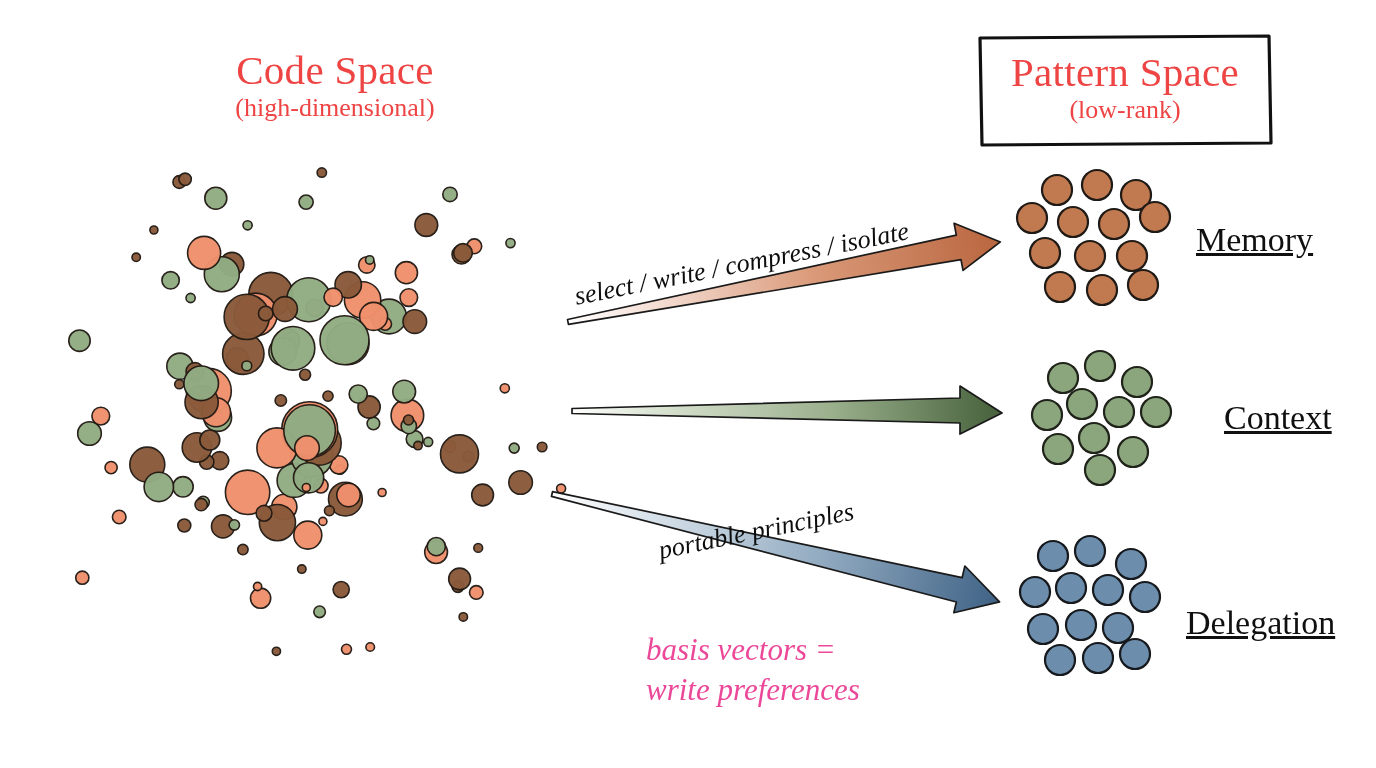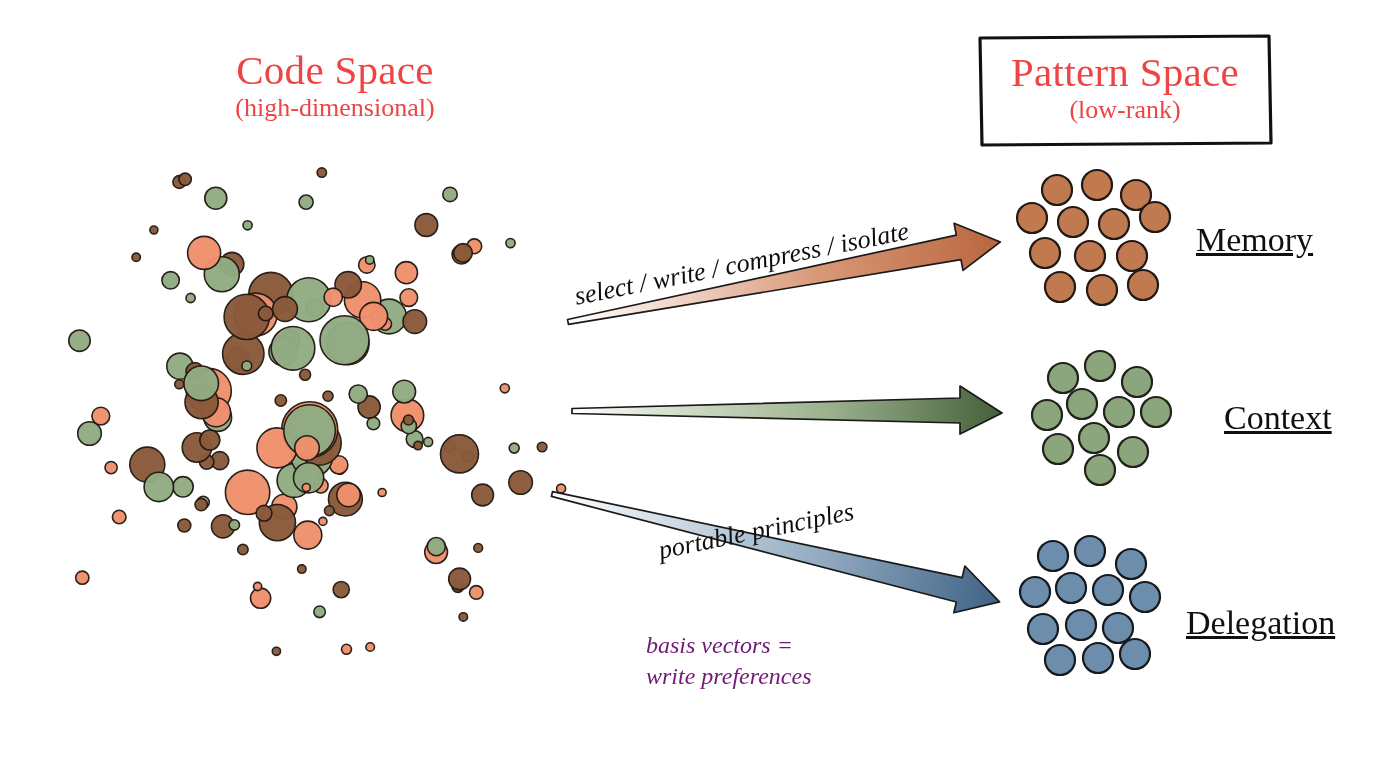--- a/index.html
+++ b/index.html
@@ -111,23 +111,23 @@
     transform: rotate(-11.5deg);
   }
 
   
   #footnote {
     position: absolute;
     left: 646px;
     top: 630px;
     width: 330px;
     font-style: italic;
-    font-size: 24px;
+    font-size: 31px;
     line-height: 1.28;
-    color: #701a75;
+    color: #ec4899;
   }
   #footnote .line { display: block; white-space: nowrap; }
 </style>
 </head>
 <body>
 
 <div id="stage">
 
   <svg id="canvas" viewBox="0 0 1376 768" xmlns="http://www.w3.org/2000/svg">
     <defs>

